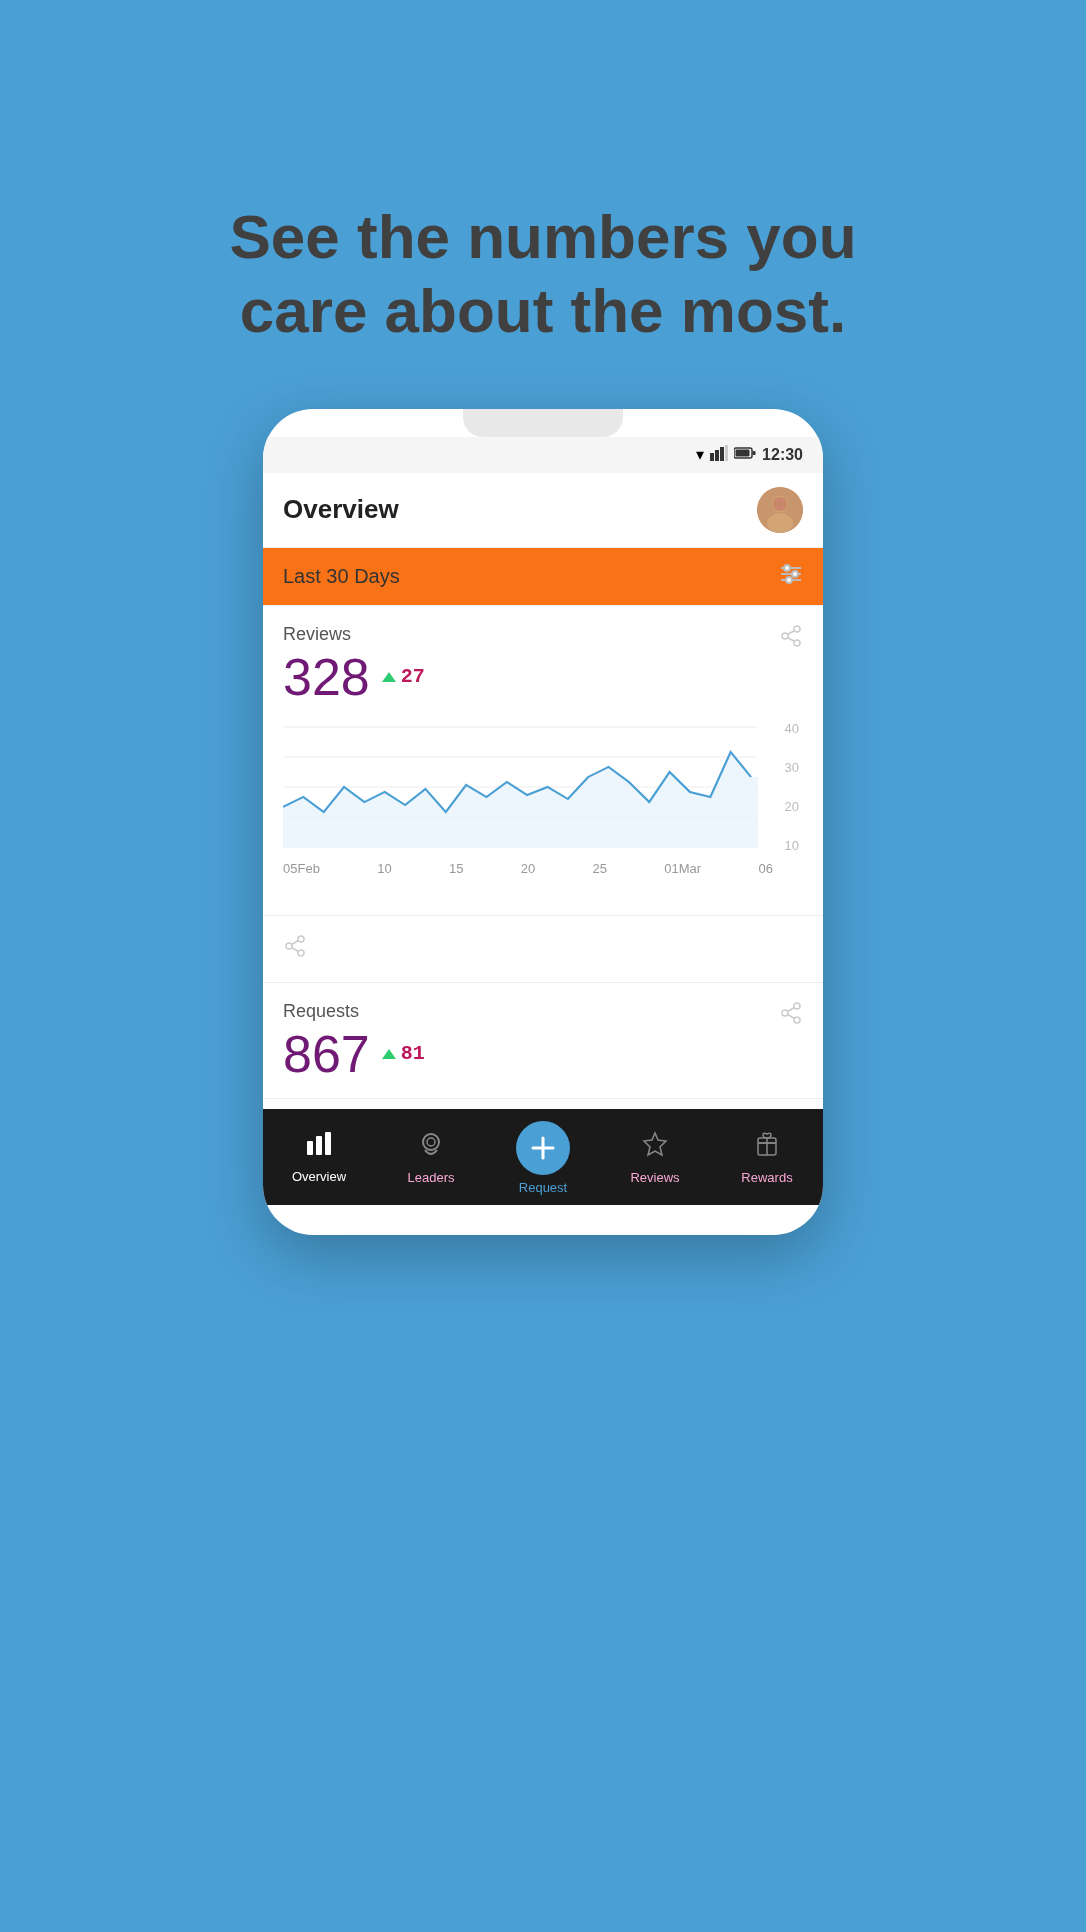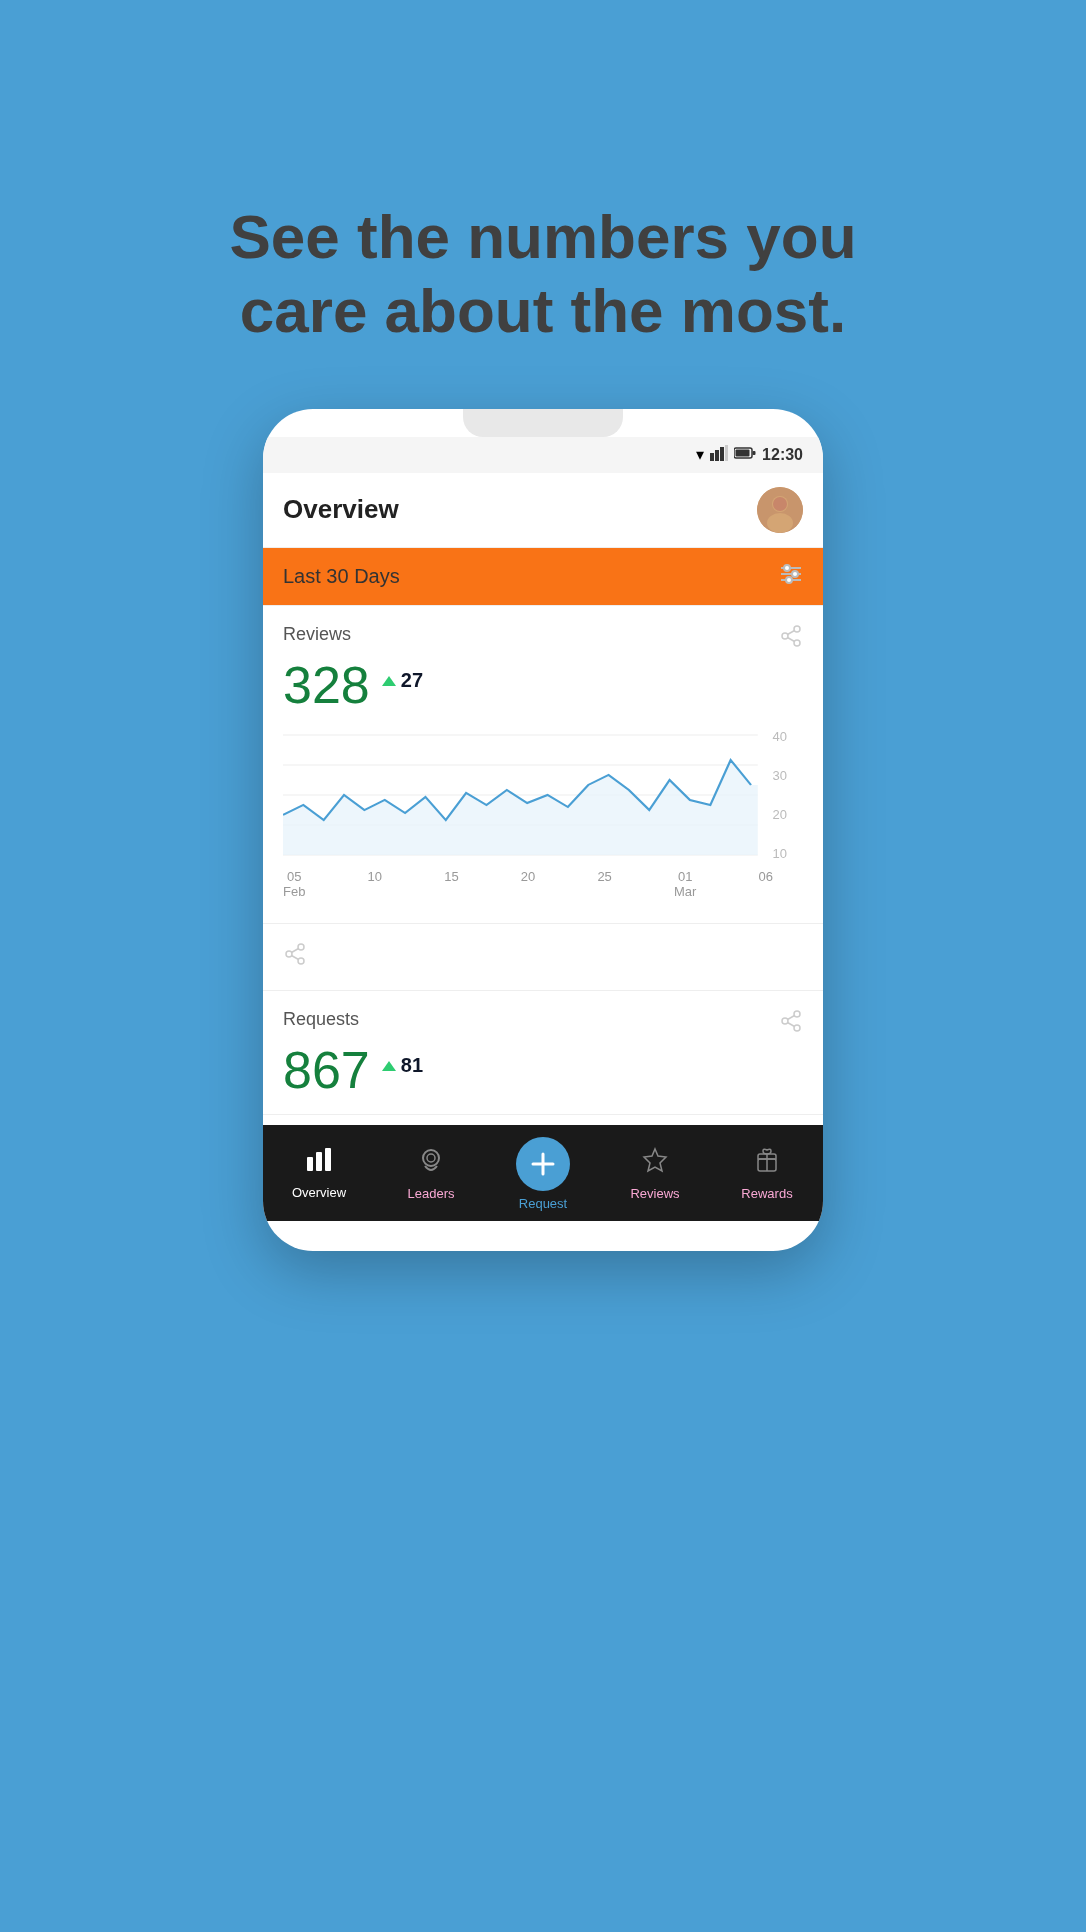--- a/index.html
+++ b/index.html
@@ -157,35 +157,35 @@
 
     .metric-value-row {
       display: flex;
       align-items: center;
       gap: 10px;
     }
 
     .metric-value {
       font-size: 52px;
       font-weight: 400;
-      color: #15803d;
+      color: #701a75;
       line-height: 1;
-      margin-top: 8px;
     }
 
     .metric-change {
       display: flex;
       align-items: center;
       gap: 3px;
       font-size: 20px;
       font-weight: 600;
     }
 
     .metric-change.up {
-      color: #0f172a;
+      color: #be185d;
+      font-family: Liberation Mono, monospace;
     }
 
     .metric-change.down {
       color: #e74c3c;
     }
 
     .share-icon {
       color: #ccc;
       font-size: 22px;
       cursor: pointer;
@@ -200,34 +200,34 @@
     .chart-labels-x {
       display: flex;
       justify-content: space-between;
       padding: 4px 0 0 0;
       font-size: 13px;
       color: #999;
     }
 
     .chart-labels-y {
       position: absolute;
-      right: 16px;
+      right: 4px;
       top: 0;
       height: 140px;
       display: flex;
       flex-direction: column;
       justify-content: space-between;
       font-size: 13px;
       color: #bbb;
       padding: 4px 0;
     }
 
     .x-label-group {
       display: flex;
-      flex-direction: column;
+      flex-direction: row;
       align-items: center;
       font-size: 13px;
       color: #999;
     }
 
     .bottom-nav {
       background: #1a1a1a;
       display: flex;
       justify-content: space-around;
       align-items: center;

